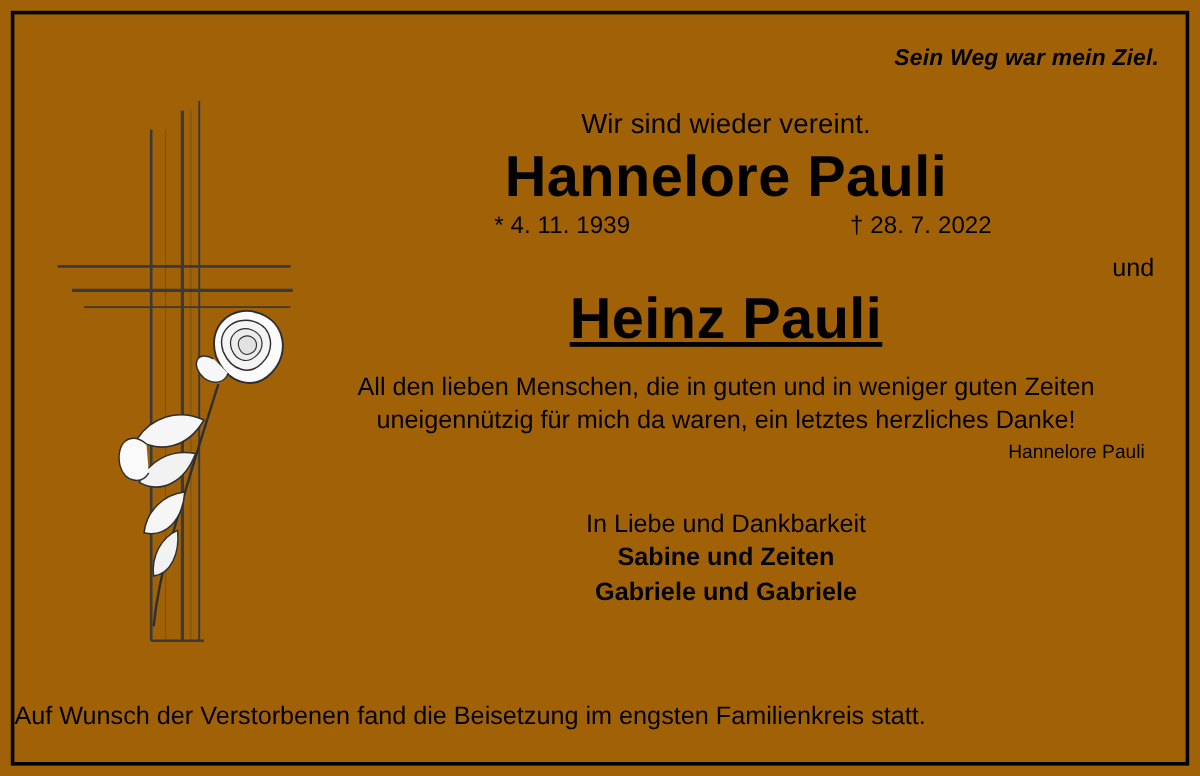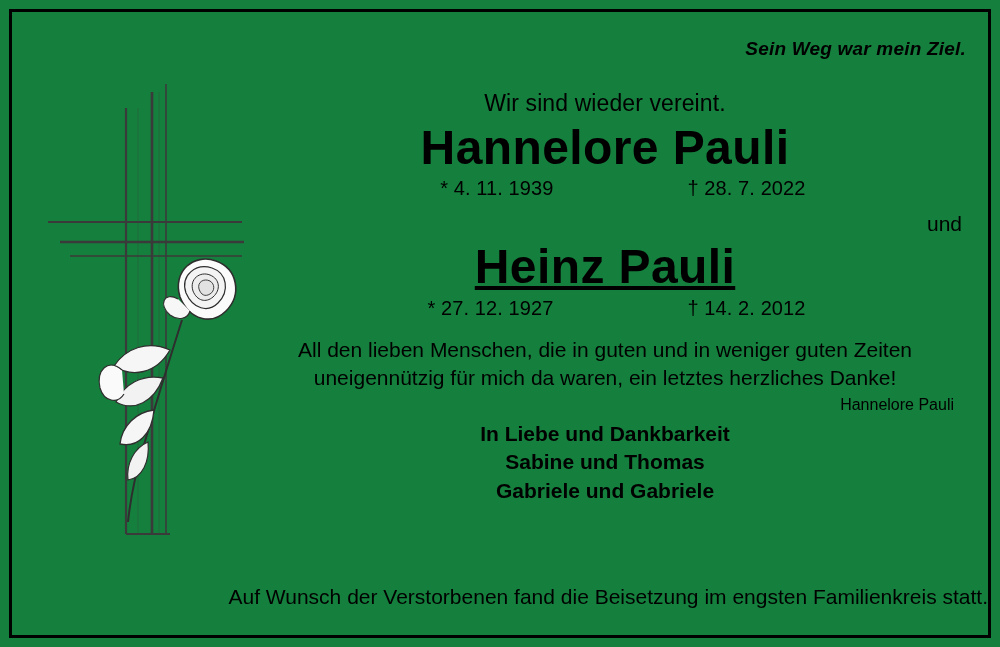--- a/index.html
+++ b/index.html
@@ -8,21 +8,21 @@
     background: #ffffff;
   }
   body {
     font-family: "Liberation Sans", sans-serif;
     color: #000000;
   }
   .page {
     position: relative;
     width: 1000px;
     height: 647px;
-    background: #15803d;
+    background: #a16207;
     box-sizing: border-box;
     overflow: hidden;
   }
   .border-frame {
     position: absolute;
     left: 9px;
     top: 9px;
     width: 982px;
     height: 629px;
     border: 3px solid #000000;
@@ -84,30 +84,30 @@
     text-decoration: underline;
   }
   .dates {
     font-size: 20px;
     margin: 2px 0 0 0;
     letter-spacing: 0.1px;
   }
   .dates .birth {
     display: inline-block;
     min-width: 170px;
-    text-align: right;
+    text-align: center;
   }
   .dates .gap {
     display: inline-block;
     width: 72px;
   }
   .dates .death {
     display: inline-block;
     min-width: 160px;
-    text-align: center;
+    text-align: right;
     margin-left: 41px;
   }
   .und {
     font-size: 21px;
     margin: 12px 0 0 0;
     text-align: right;
   }
 
   .thanks {
     margin: 16px 0 0 0;
@@ -118,36 +118,35 @@
     margin-right: auto;
   }
   .thanks-sign {
     font-size: 16px;
     text-align: right;
     margin: 4px 8px 0 0;
   }
 
   .love-intro {
     font-size: 21px;
-    margin: 8px 0 0 0;
-    font-weight: bold;
+    margin: 38px 0 0 0;
   }
   .family {
     font-size: 21px;
     font-weight: bold;
     line-height: 1.35;
     margin: 2px 0 0 0;
   }
 
   .footer {
     position: absolute;
     left: 0;
     right: 0;
     bottom: 26px;
-    text-align: right;
+    text-align: left;
     font-size: 21px;
   }
 </style>
 </head>
 <body>
 
 <div class="page">
   <div class="border-frame"></div>
 
   <div class="inner">
@@ -198,30 +197,27 @@
       <p class="line-reunited">Wir sind wieder vereint.</p>
 
       <h1 class="name">Hannelore Pauli</h1>
       <p class="dates">
         <span class="birth">* 4. 11. 1939</span><span class="gap"></span><span class="death">† 28. 7. 2022</span>
       </p>
 
       <p class="und">und</p>
 
       <h1 class="name name-2">Heinz Pauli</h1>
-      <p class="dates">
-        <span class="birth">* 27. 12. 1927</span><span class="gap"></span><span class="death">† 14. 2. 2012</span>
-      </p>
 
       <p class="thanks">All den lieben Menschen, die in guten und in weniger guten Zeiten uneigennützig für mich da waren, ein letztes herzliches Danke!</p>
       <p class="thanks-sign">Hannelore Pauli</p>
 
       <p class="love-intro">In Liebe und Dankbarkeit</p>
       <div class="family">
-        <div>Sabine und Thomas</div>
+        <div>Sabine und Zeiten</div>
         <div>Gabriele und Gabriele</div>
       </div>
     </div>
 
     <div class="footer">Auf Wunsch der Verstorbenen fand die Beisetzung im engsten Familienkreis statt.</div>
 
   </div>
 </div>
 
 </body></html>

